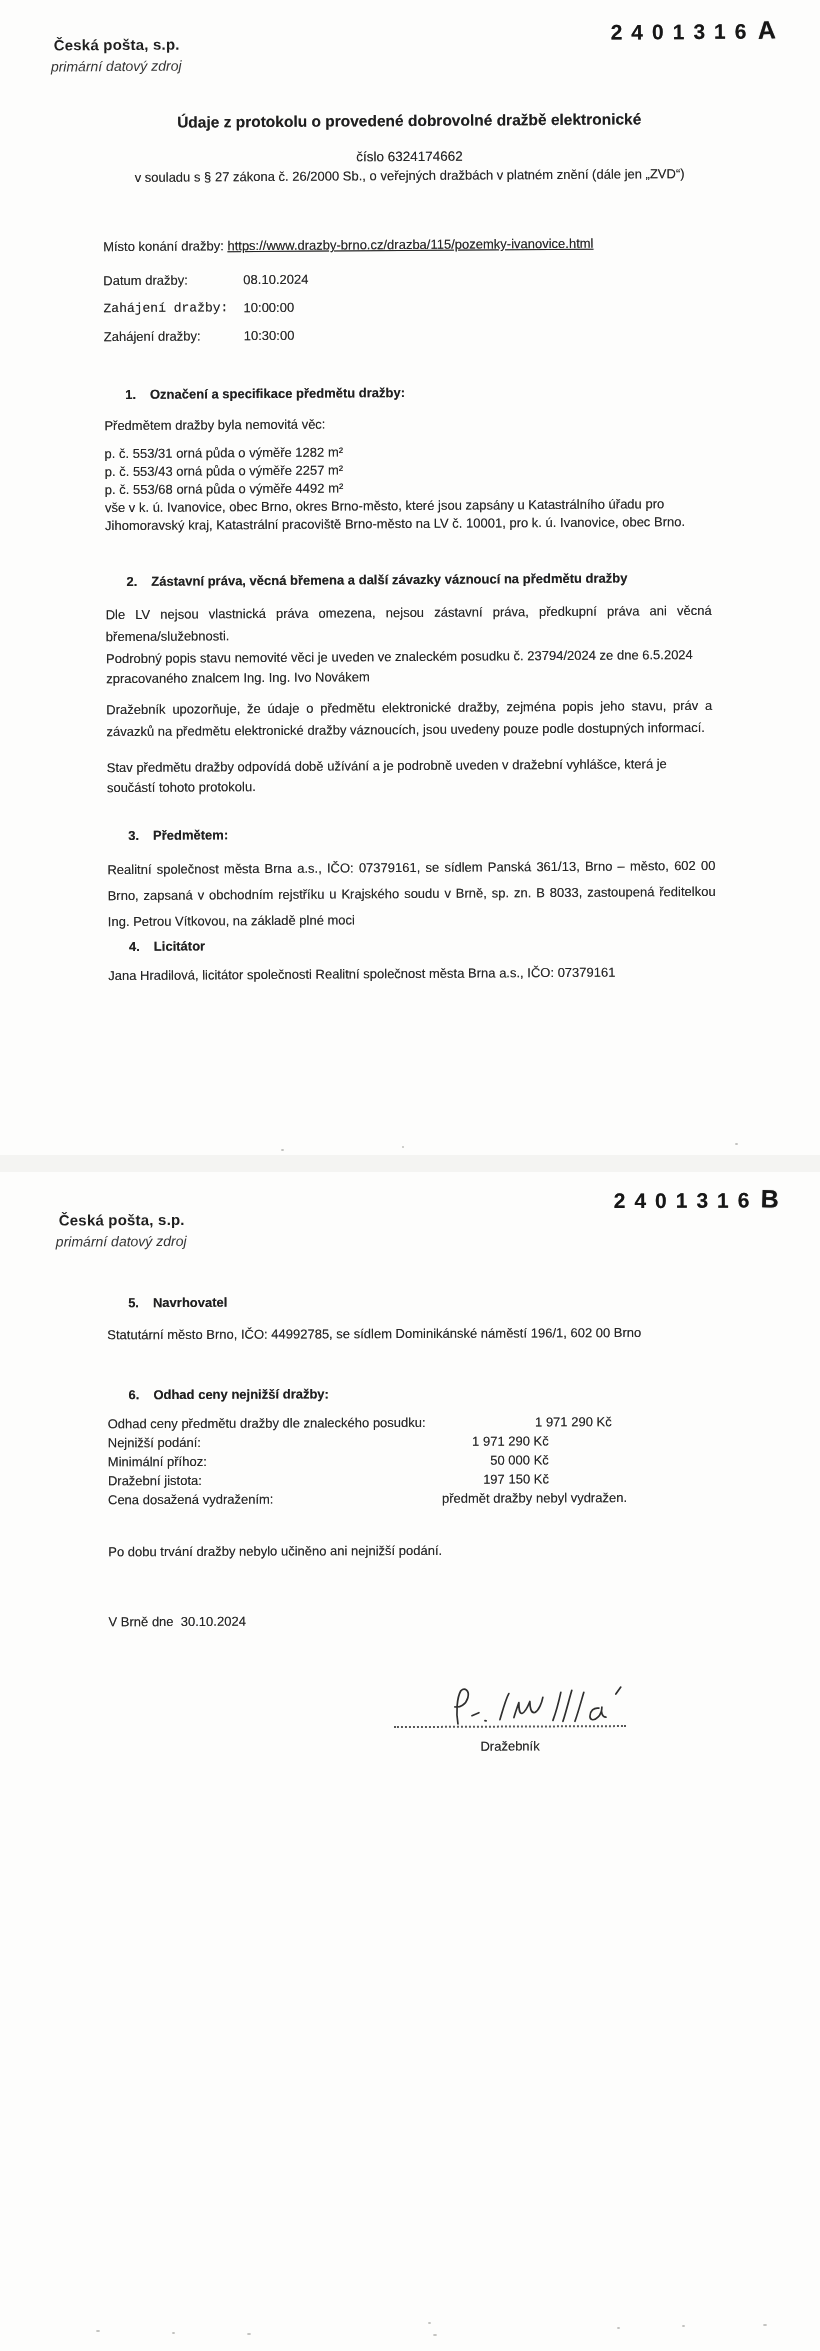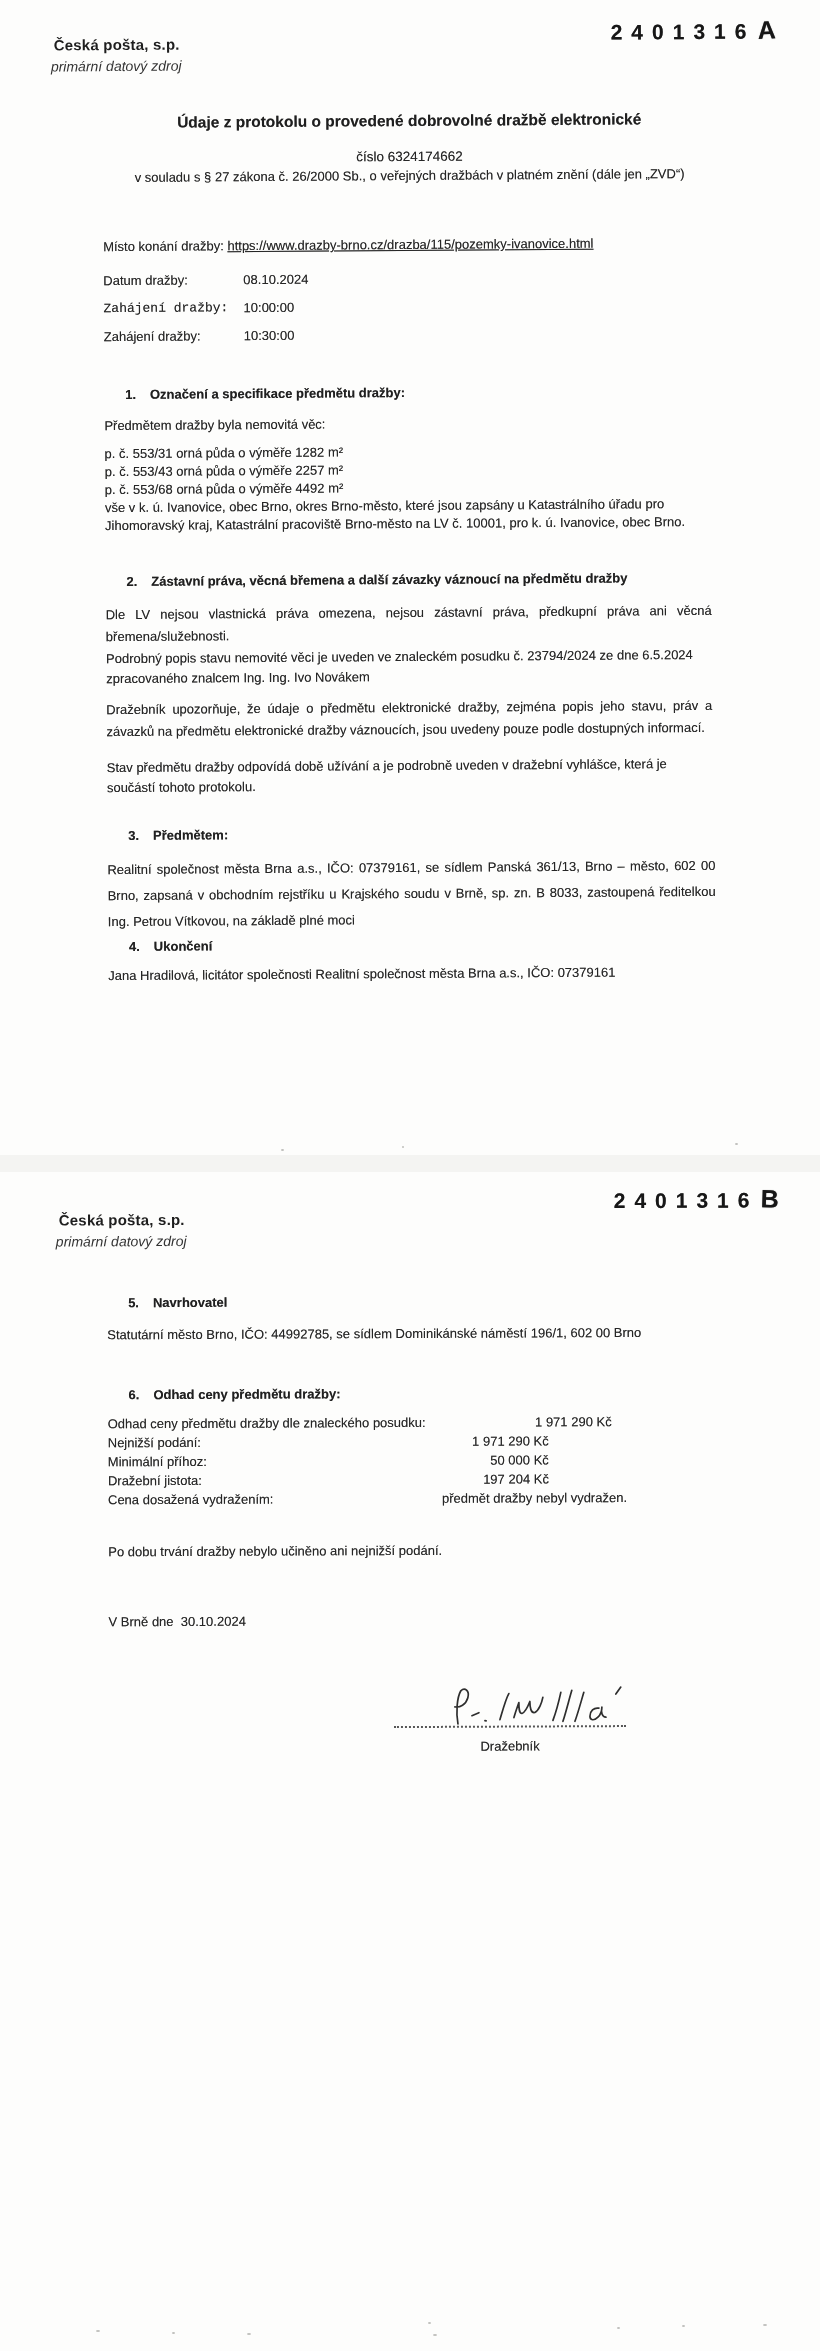--- a/index.html
+++ b/index.html
@@ -91,21 +91,21 @@
     <div class="abs txt para lh20" style="top:756px;">Stav předmětu dražby odpovídá době užívání a je podrobně uveden v dražební vyhlášce, která je součástí tohoto protokolu.</div>
 
     <div class="abs sec-head" style="left:124px;top:826px;">
       <span>3.</span>
       <span>Předmětem:</span>
     </div>
     <div class="abs txt para just lh26" style="top:855px;width:608px;">Realitní společnost města Brna a.s., IČO: 07379161, se sídlem Panská 361/13, Brno – město, 602 00 Brno, zapsaná v obchodním rejstříku u Krajského soudu v Brně, sp. zn. B 8033, zastoupená ředitelkou Ing. Petrou Vítkovou, na základě plné moci</div>
 
     <div class="abs sec-head" style="left:124px;top:937px;">
       <span>4.</span>
-      <span>Ukončení</span>
+      <span>Licitátor</span>
     </div>
     <div class="abs txt" style="left:103px;top:965px;">Jana Hradilová, licitátor společnosti Realitní společnost města Brna a.s., IČO: 07379161</div>
   </div>
 
   <div class="abs band"></div>
 
   <div class="page page-b">
 
     <div class="abs stamp" style="left:610px;top:1186px;">
       <span class="digits">2401316</span><span class="letter" style="transform:rotate(2deg);">B</span>
@@ -114,38 +114,38 @@
     <div class="abs tagline" style="left:52px;top:1232px;">primární datový zdroj</div>
 
     <div class="abs sec-head" style="left:124px;top:1294px;">
       <span>5.</span>
       <span>Navrhovatel</span>
     </div>
     <div class="abs txt" style="left:103px;top:1325px;">Statutární město Brno, IČO: 44992785, se sídlem Dominikánské náměstí 196/1, 602 00 Brno</div>
 
     <div class="abs sec-head" style="left:124px;top:1386px;">
       <span>6.</span>
-      <span>Odhad ceny předmětu dražby:</span>
+      <span>Odhad ceny nejnižší dražby:</span>
     </div>
 
     <div class="abs txt row6" style="top:1414px;">
       <span class="lbl">Odhad ceny předmětu dražby dle znaleckého posudku:</span>
       <span class="val" style="right:213px;">1 971 290 Kč</span>
     </div>
     <div class="abs txt row6" style="top:1433px;">
       <span class="lbl">Nejnižší podání:</span>
       <span class="val" style="right:276px;">1 971 290 Kč</span>
     </div>
     <div class="abs txt row6" style="top:1452px;">
       <span class="lbl">Minimální příhoz:</span>
       <span class="val" style="right:276px;">50 000 Kč</span>
     </div>
     <div class="abs txt row6" style="top:1471px;">
       <span class="lbl">Dražební jistota:</span>
-      <span class="val" style="right:276px;">197 204 Kč</span>
+      <span class="val" style="right:276px;">197 150 Kč</span>
     </div>
     <div class="abs txt row6" style="top:1490px;">
       <span class="lbl">Cena dosažená vydražením:</span>
       <span class="val" style="right:198px;">předmět dražby nebyl vydražen.</span>
     </div>
 
     <div class="abs txt" style="left:103px;top:1542px;">Po dobu trvání dražby nebylo učiněno ani nejnižší podání.</div>
     <div class="abs txt" style="left:103px;top:1612px;white-space:pre;">V Brně dne  30.10.2024</div>
 
     <svg class="abs" style="left:442px;top:1686px;" width="178" height="44" viewBox="0 0 178 44">

